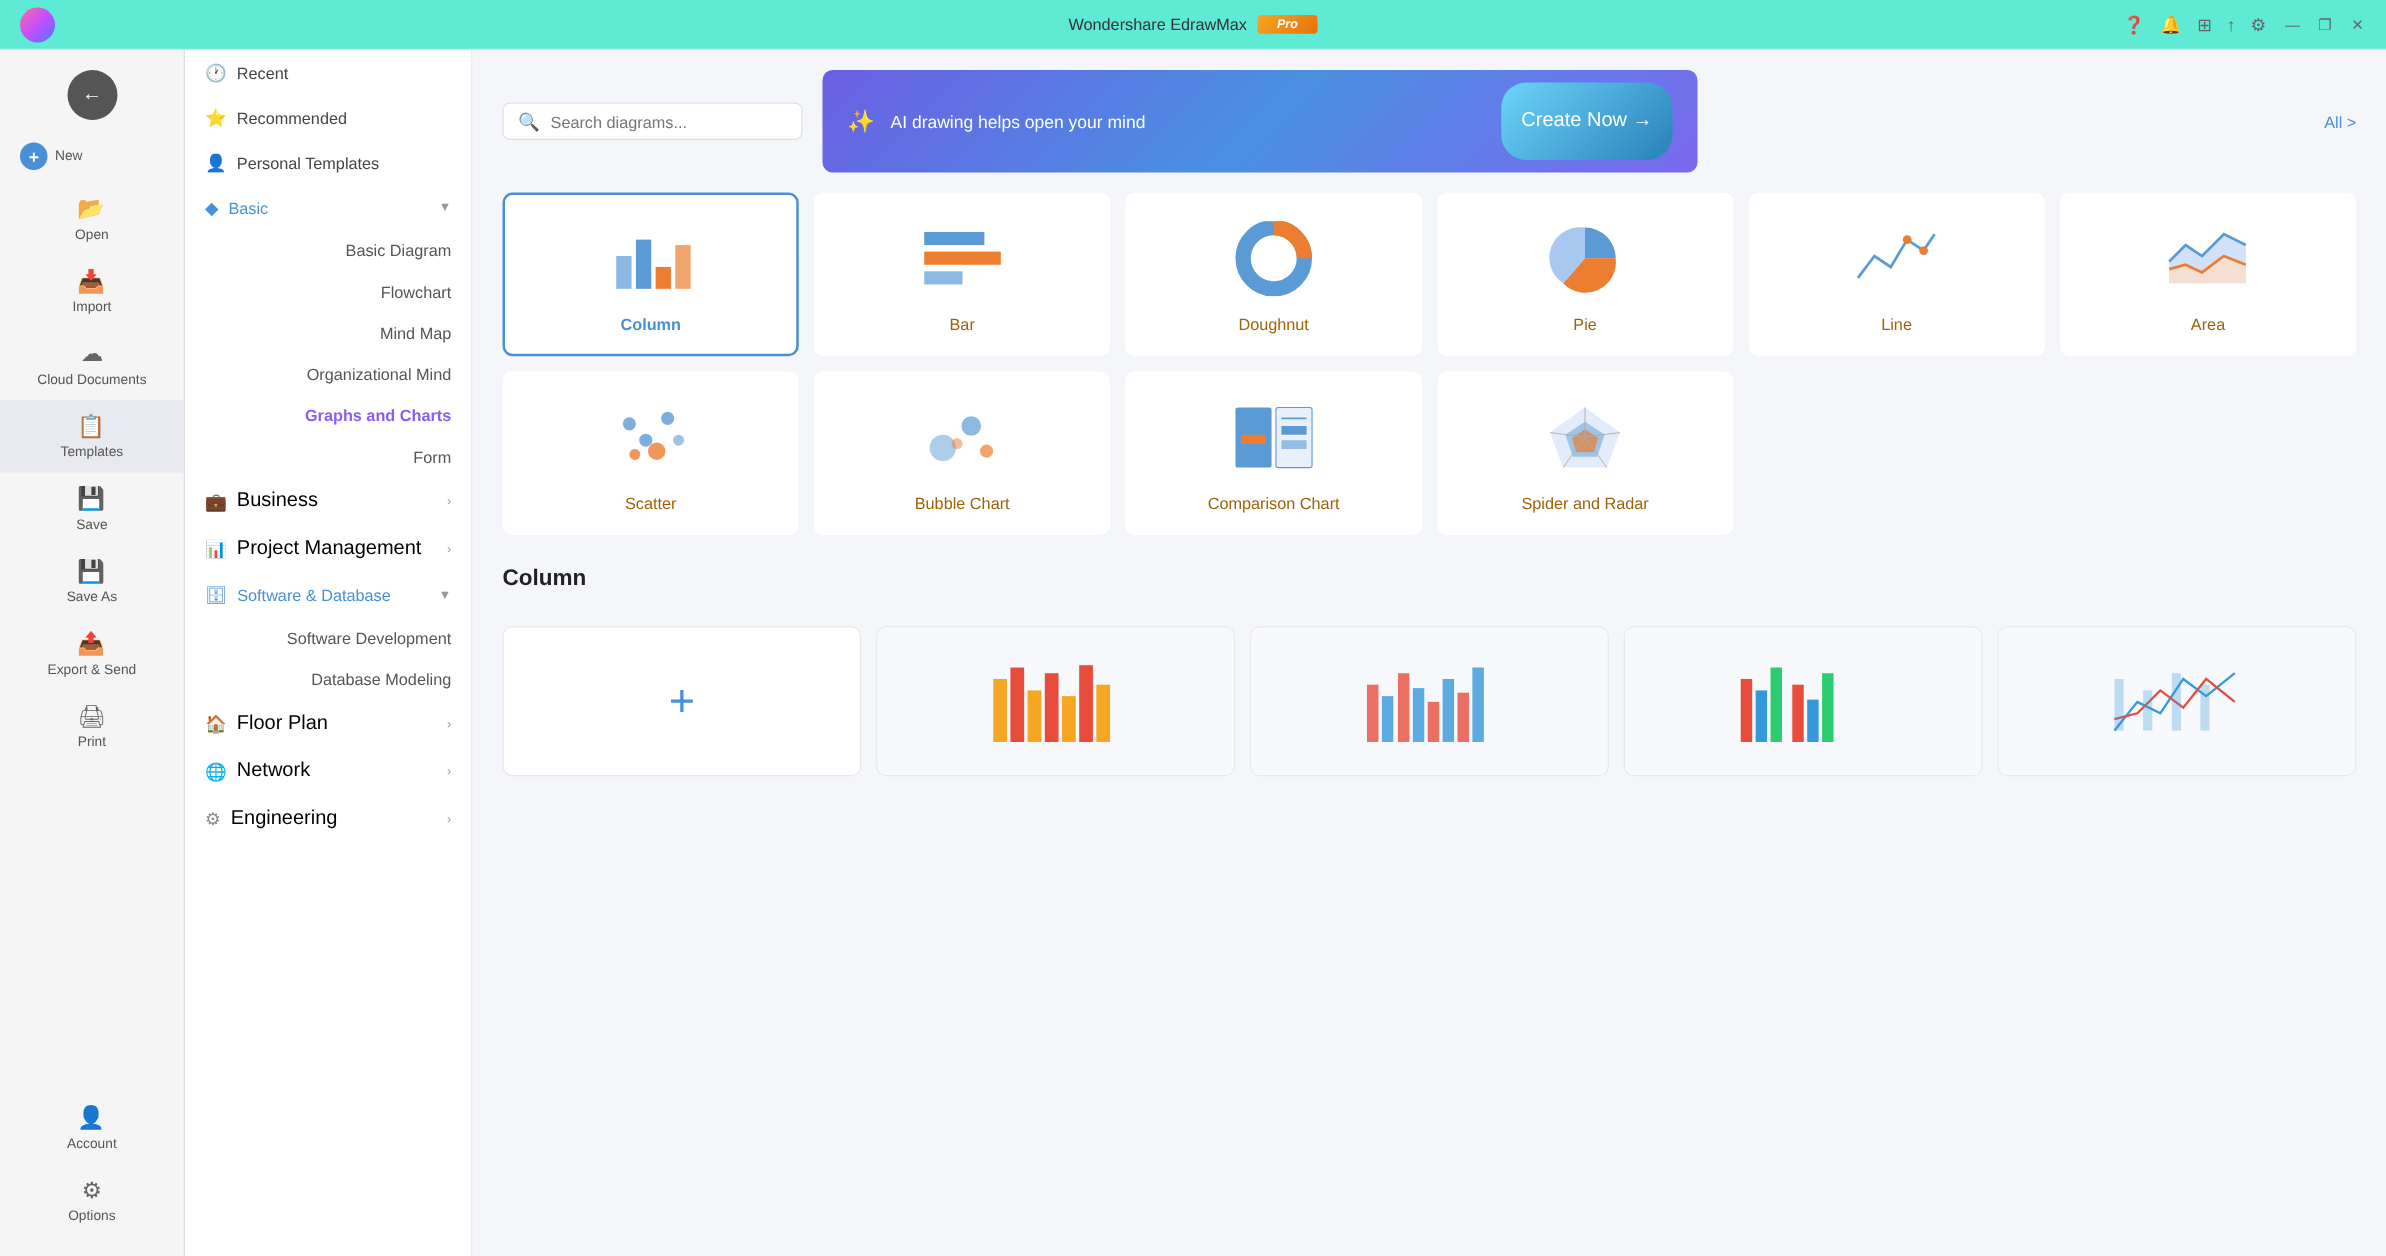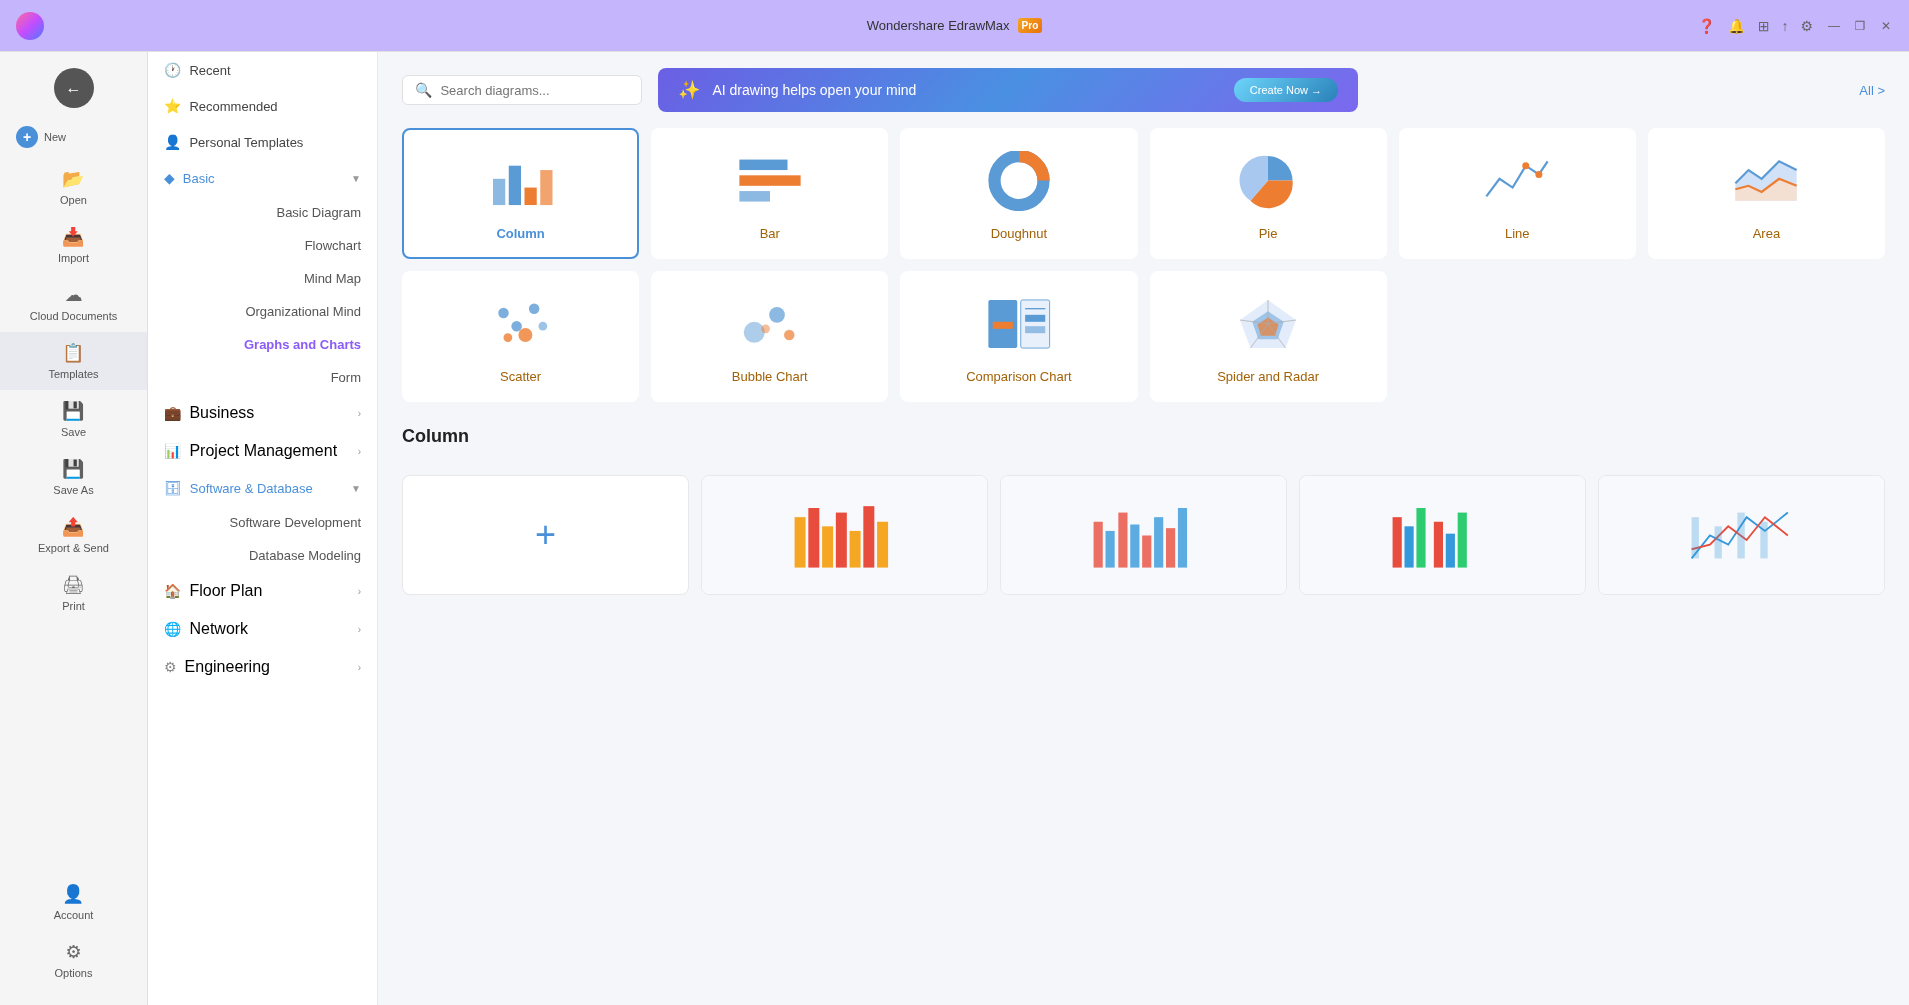--- a/index.html
+++ b/index.html
@@ -1,42 +1,43 @@
 <!DOCTYPE html>
 <html><head>
   <meta charset="utf-8">
   <style>
     * { box-sizing: border-box; margin: 0; padding: 0; }
     body { font-family: 'Segoe UI', Arial, sans-serif; background: #f0f2f5; width: 1909px; height: 1005px; overflow: hidden; display: flex; flex-direction: column; }
 
     
     .titlebar {
-      height: 52px;
-      background: #c4b5fd;
+      height: 40px;
+      background: #5eead4;
       display: flex;
       align-items: center;
       justify-content: center;
       position: relative;
       border-bottom: 1px solid #e0e0e0;
       flex-shrink: 0;
     }
     .titlebar-title {
       font-size: 13px;
       color: #333;
       display: flex;
       align-items: center;
       gap: 8px;
     }
     .pro-badge {
       background: linear-gradient(135deg, #f5a623, #e8700a);
       color: white;
       font-size: 10px;
-      padding: 2px 4px;
+      padding: 2px 16px;
       border-radius: 3px;
       font-weight: bold;
+      font-style: italic;
     }
     .titlebar-controls {
       position: absolute;
       right: 16px;
       display: flex;
       gap: 12px;
       align-items: center;
     }
     .titlebar-btn {
       width: 14px;
@@ -215,23 +216,23 @@
     .ai-banner-text {
       color: white;
       font-size: 14px;
       font-weight: 500;
     }
     .ai-icon { font-size: 18px; }
     .create-now-btn {
       background: linear-gradient(135deg, #6dd5fa, #2980b9);
       color: white;
       border: none;
-      padding: 6px 16px;
+      padding: 22px 16px;
       border-radius: 20px;
-      font-size: 11px;
+      font-size: 16px;
       cursor: pointer;
       white-space: nowrap;
       margin-left: auto;
     }
 
     
     .section-header {
       display: flex;
       align-items: center;
       margin-bottom: 12px;

